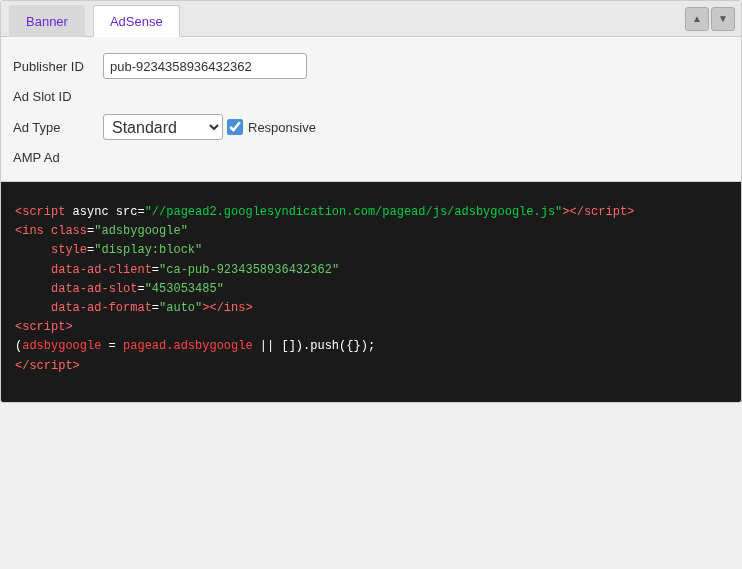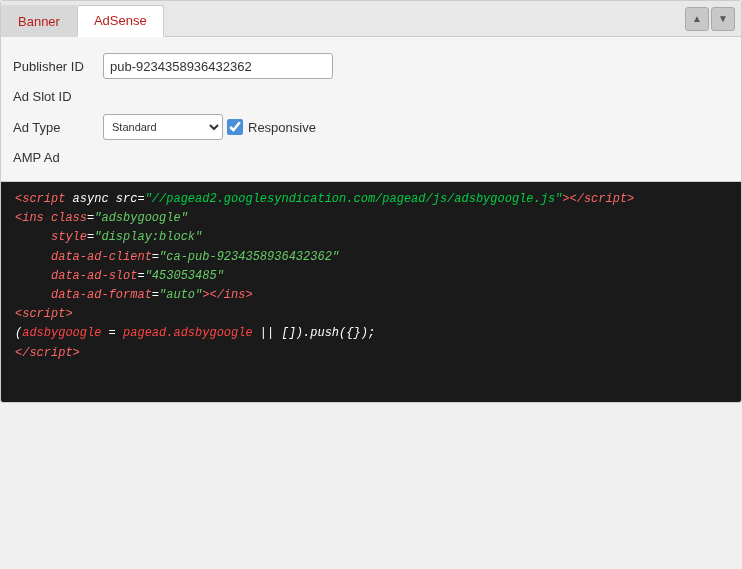--- a/index.html
+++ b/index.html
@@ -30,28 +30,28 @@
     }
 
     .tab-spacer { flex: 1; }
 
     .tab {
       padding: 8px 16px;
       cursor: pointer;
       border: 1px solid transparent;
       border-bottom: none;
       margin-top: 4px;
-      margin-left: 0;
+      margin-left: 8px;
       border-radius: 3px 3px 0 0;
       font-size: 13px;
       background: #d8d8d8;
-      color: #b91c1c;
+      color: #6d28d9;
       height: 32px;
       display: flex;
-      align-items: flex-end;
+      align-items: flex-start;
     }
 
     .tab.active {
       background: #ffffff;
       border-color: #ccc;
       border-bottom: 1px solid #fff;
       position: relative;
       z-index: 2;
     }
 
@@ -91,37 +91,37 @@
     .form-row:last-child { margin-bottom: 0; }
 
     .form-label {
       width: 90px;
       font-size: 13px;
       color: #333;
       flex-shrink: 0;
     }
 
     .form-input {
-      width: 230px;
+      width: 204px;
       height: 26px;
       padding: 3px 6px;
       border: 1px solid #aaa;
       border-radius: 3px;
       font-size: 13px;
       background: #fff;
       color: #333;
     }
 
     .form-select {
       width: 120px;
       height: 26px;
       padding: 2px 4px;
       border: 1px solid #aaa;
       border-radius: 3px;
-      font-size: 11px;
+      font-size: 16px;
       background: #fff;
       color: #333;
       cursor: pointer;
     }
 
     .checkbox-label {
       display: flex;
       align-items: center;
       gap: 5px;
       margin-left: 4px;
@@ -132,27 +132,26 @@
 
     .checkbox-label input[type="checkbox"] {
       width: 16px;
       height: 16px;
       accent-color: #4a90d9;
     }
 
     
     .code-area {
       background: #1a1a1a;
-      padding: 8px 14px;
+      padding: 21px 14px;
       min-height: 220px;
       font-family: 'Courier New', Courier, monospace;
       font-size: 12px;
       line-height: 1.6;
       color: #ffffff;
-      font-style: italic;
     }
 
     .code-line {
       white-space: pre;
     }
 
     .c-white { color: #ffffff; }
     .c-green { color: #00cc44; }
     .c-red { color: #ff4444; }
     .c-comment { color: #888888; }

